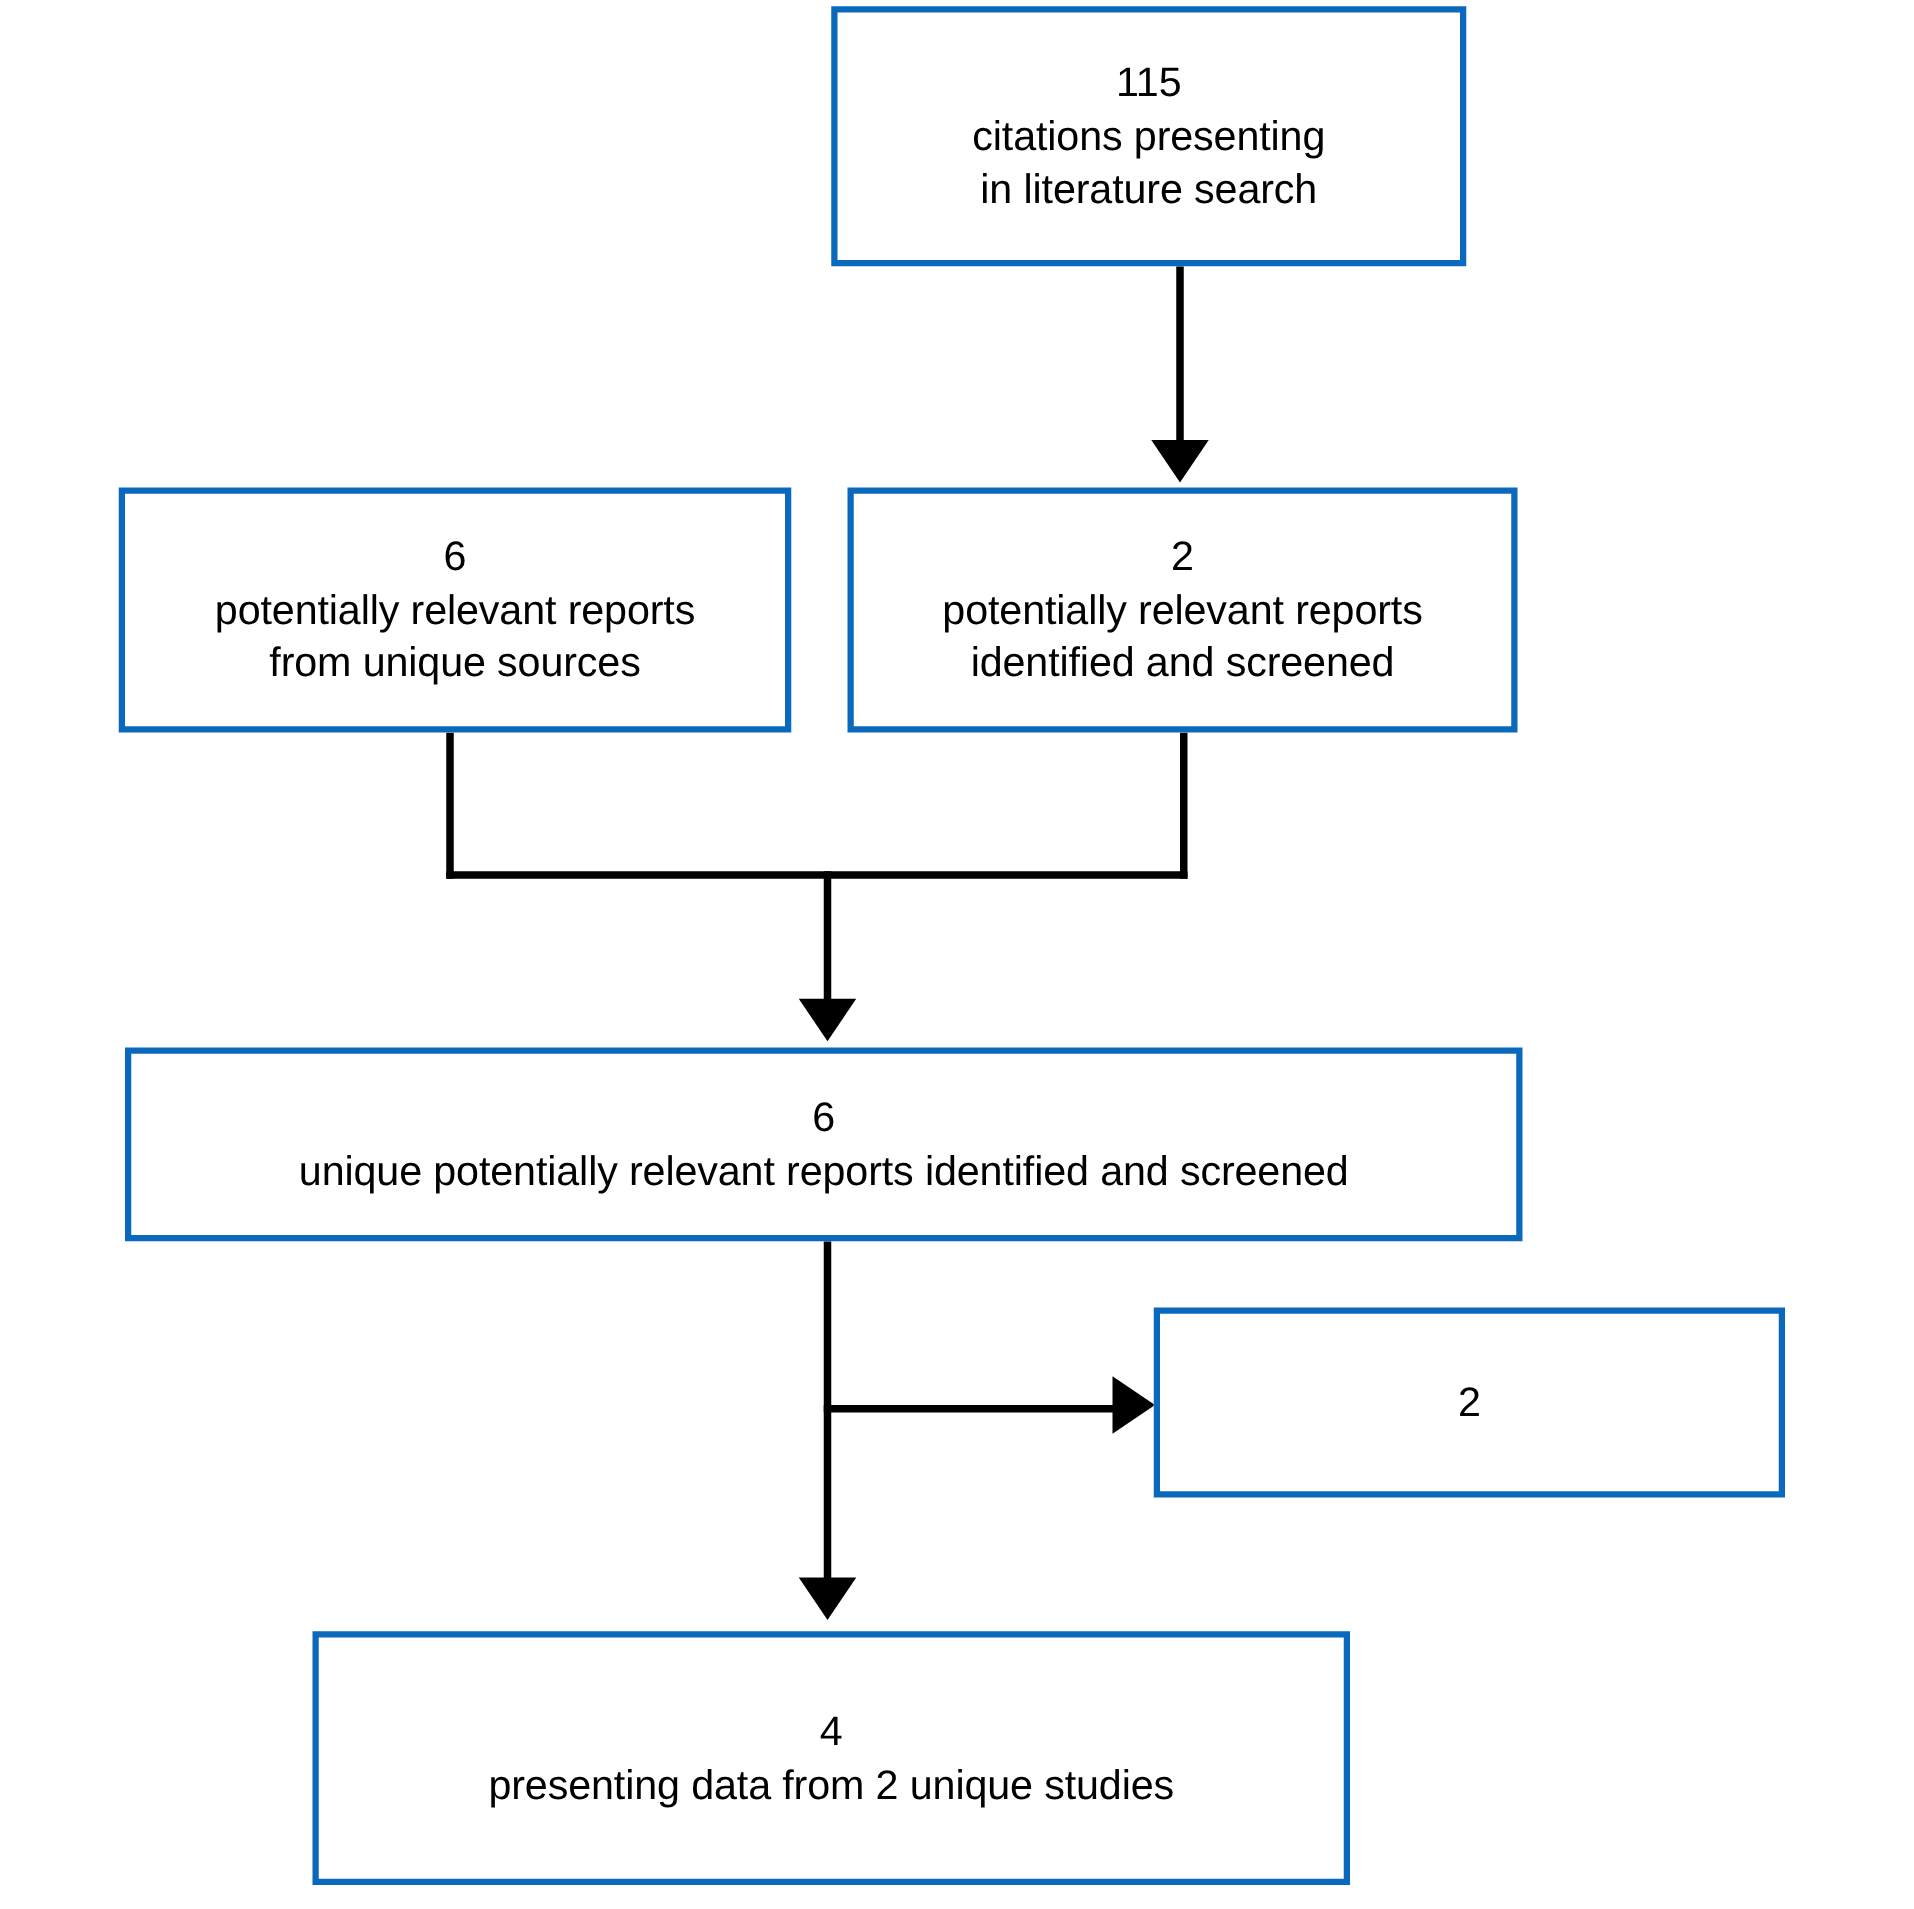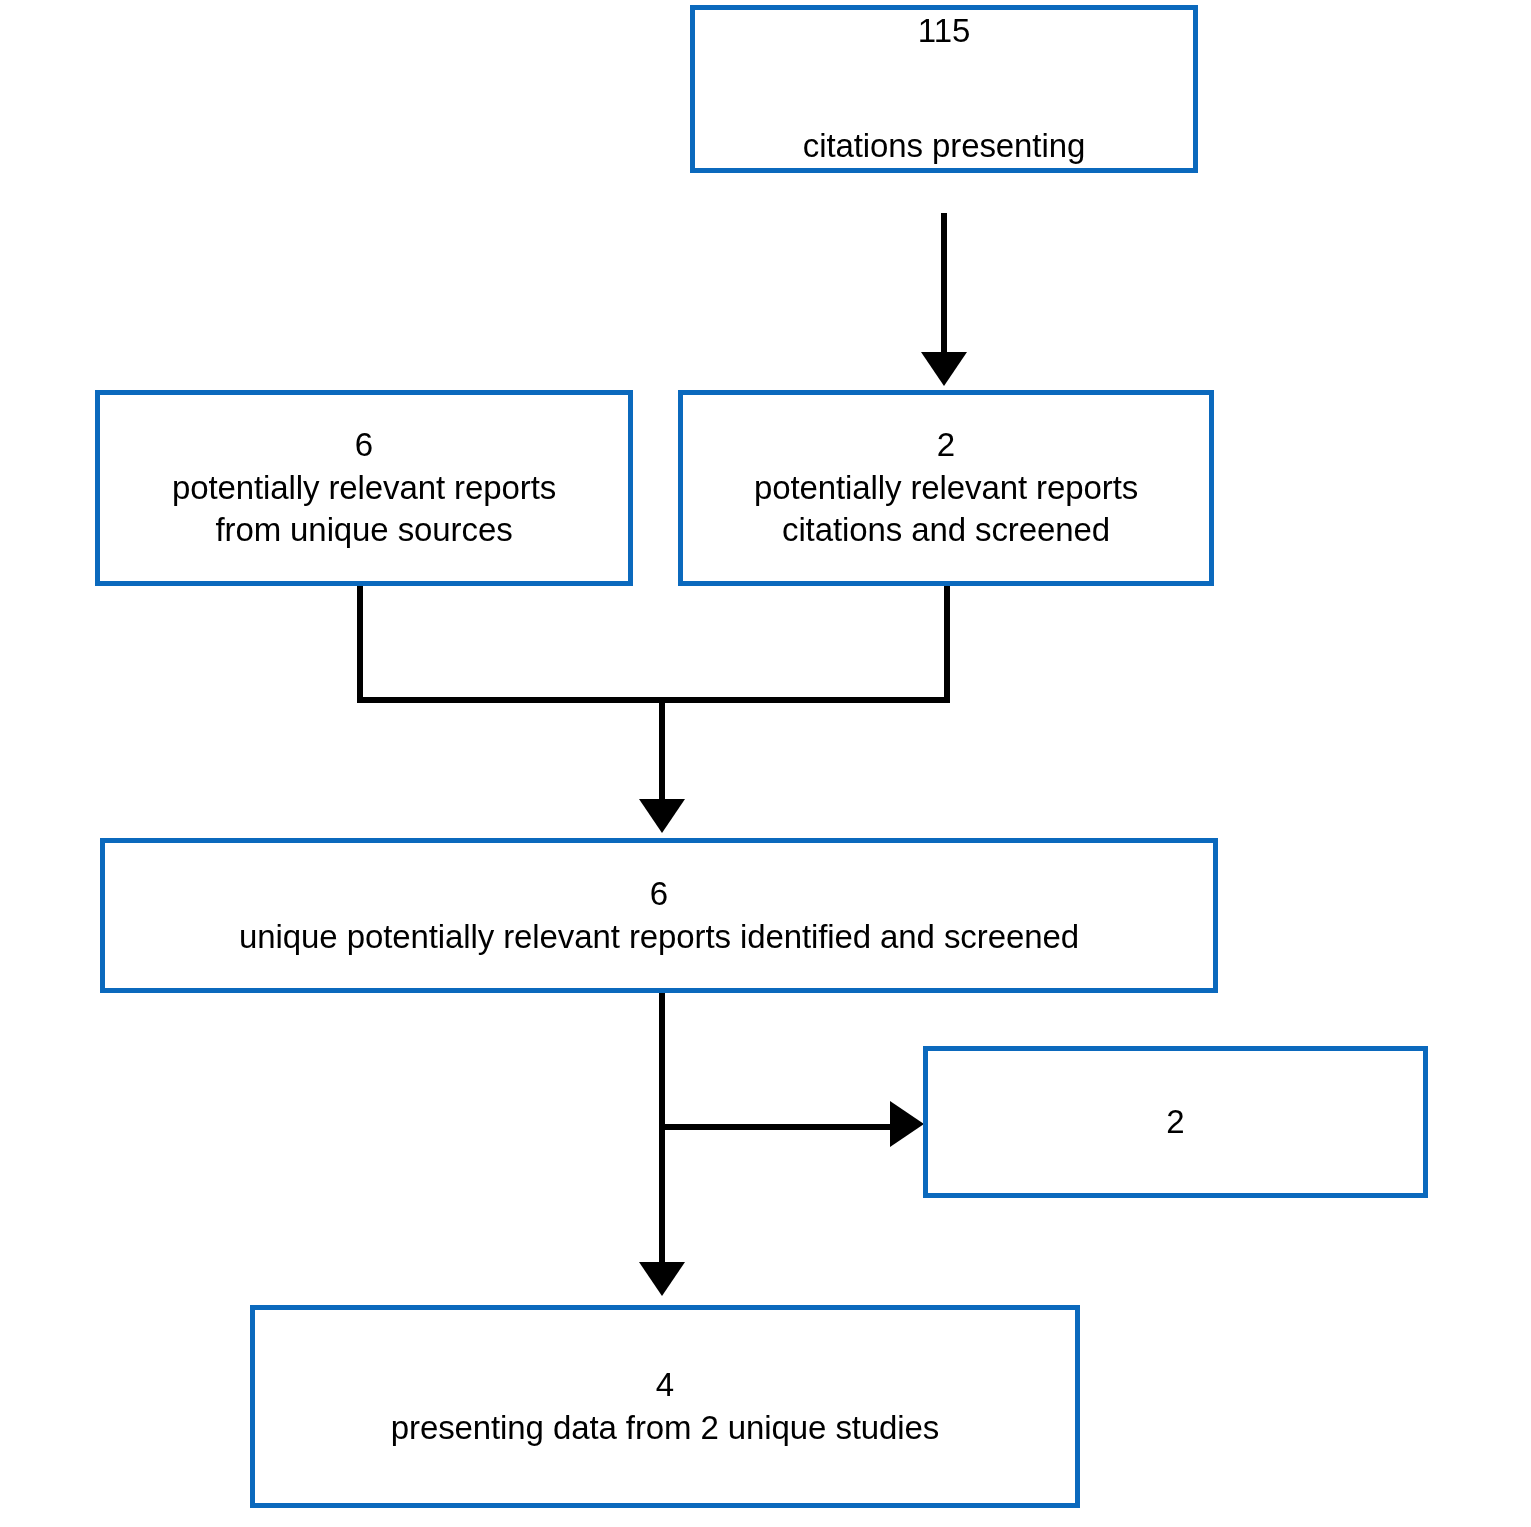--- a/index.html
+++ b/index.html
@@ -32,21 +32,21 @@
     line-height: 1.30;
     font-weight: 400;
     letter-spacing: -0.1px;
     z-index: 3;
   }
   .node .ln {
     display: block;
     white-space: nowrap;
   }
   
-  #node-identified   { left: 690px;  top: 5px;    width: 508px;  height: 168px; justify-content: space-between; }
+  #node-identified   { left: 665px;  top: 5px;    width: 508px;  height: 208px; }
   #node-other        { left: 95px;   top: 390px;  width: 538px;  height: 196px; }
   #node-screened     { left: 678px;  top: 390px;  width: 536px;  height: 196px; }
   #node-total        { left: 100px;  top: 838px;  width: 1118px; height: 155px; }
   #node-excluded     { left: 923px;  top: 1046px; width: 505px;  height: 152px; }
   #node-included     { left: 250px;  top: 1305px; width: 830px;  height: 203px; }
 
   
   .conn {
     position: absolute;
     background: #000000;
@@ -112,32 +112,33 @@
 
   <div class="conn conn-v" id="edge-total-trunk"></div>
   <div class="arrowhead-down" id="edge-total-head"></div>
 
   <div class="conn conn-h" id="edge-excluded-line"></div>
   <div class="arrowhead-right" id="edge-excluded-head"></div>
 
   <div class="node" id="node-identified">
     <span class="ln">115</span>
     <span class="ln">citations presenting</span>
+    <span class="ln">in literature search</span>
   </div>
 
   <div class="node" id="node-other">
     <span class="ln">6</span>
     <span class="ln">potentially relevant reports</span>
     <span class="ln">from unique sources</span>
   </div>
 
   <div class="node" id="node-screened">
     <span class="ln">2</span>
     <span class="ln">potentially relevant reports</span>
-    <span class="ln">citations and screened</span>
+    <span class="ln">identified and screened</span>
   </div>
 
   <div class="node" id="node-total">
     <span class="ln">6</span>
     <span class="ln">unique potentially relevant reports identified and screened</span>
   </div>
 
   <div class="node" id="node-excluded">
     <span class="ln">2</span>
   </div>

